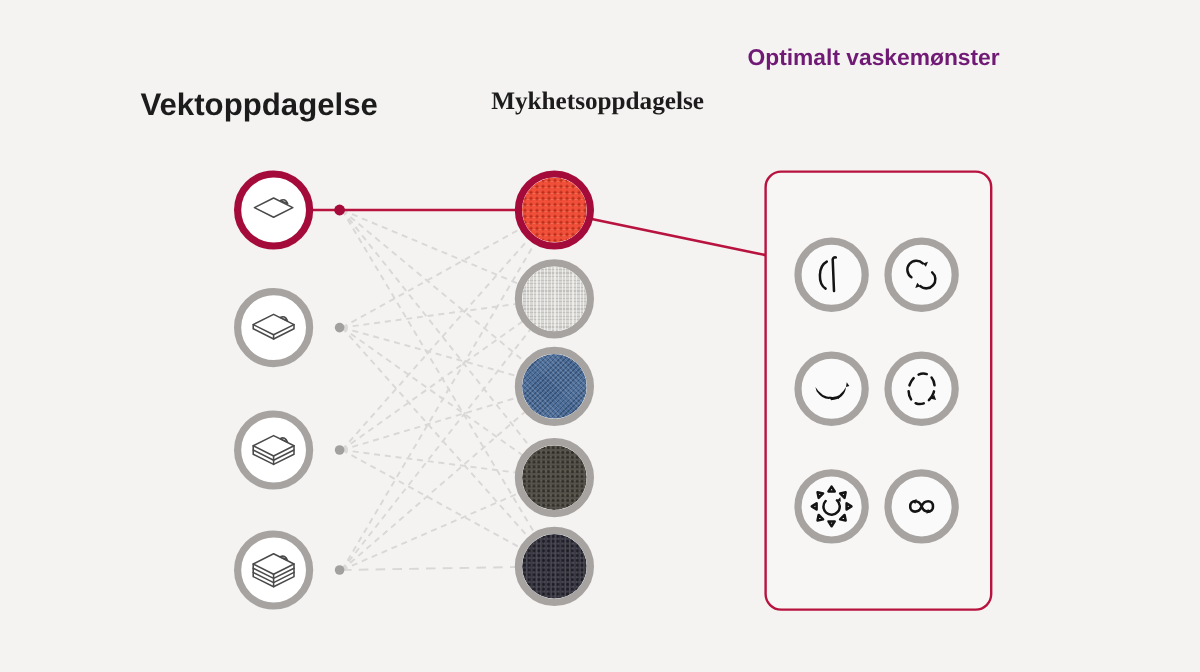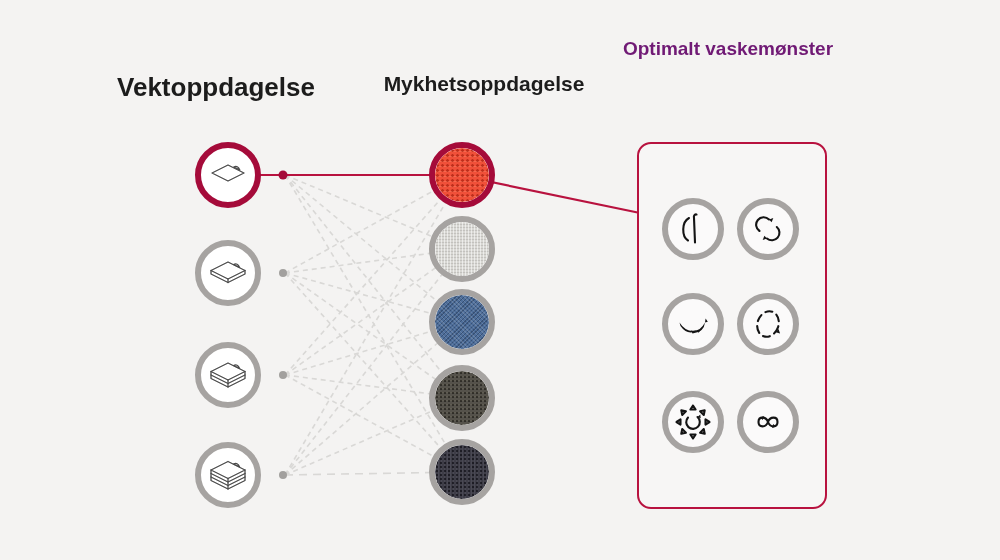--- a/index.html
+++ b/index.html
@@ -2,21 +2,21 @@
 <html style="--background: #f4f3f2; --panel-bg: #f7f6f5; --accent-red: #a50b3a; --line-red: #b8123f; --ring-gray: #a6a3a1; --dot-gray: #a2a09e; --dashed-line: #d9d8d6; --fabric-orange: #f05039; --fabric-linen: #d8d7d3; --fabric-denim: #4d6d99; --fabric-olive: #55524b; --fabric-charcoal: #3e3d47;"><head>
 <meta charset="utf-8">
 <style>
   html,body{margin:0;padding:0;}
   body{width:1000px;height:560px;overflow:hidden;}
   .stage{position:relative;width:1000px;height:560px;background:var(--background,#f4f3f2);
          font-family:"Liberation Sans",sans-serif;}
   .links{position:absolute;left:0;top:0;width:1000px;height:560px;}
   .hdr{position:absolute;text-align:center;color:#1c1c1c;}
   .hdr-weight{left:106px;top:72px;width:220px;font-size:26px;font-weight:600;}
-  .hdr-soft{left:354px;top:72px;width:260px;font-size:21px;font-weight:600;}
+  .hdr-soft{left:368px;top:72px;width:260px;font-size:21px;font-weight:600;font-family:Liberation Serif, serif;}
   .hdr-opt{left:603px;top:38px;width:250px;font-size:19px;font-weight:700;line-height:1.12;color:#701a75;}
   .node{position:absolute;box-sizing:border-box;border-radius:50%;}
   .big{width:66px;height:66px;border:6px solid var(--ring-gray,#a6a3a1);background:#fff;
        display:flex;align-items:center;justify-content:center;overflow:hidden;}
   .hl{border-color:var(--accent-red,#a50b3a);}
   .n1{left:195px;top:142px}.n2{left:195px;top:240px}.n3{left:195px;top:342px}.n4{left:195px;top:442px}
   .m1{left:429px;top:142px}.m2{left:429px;top:216px}.m3{left:429px;top:289px}.m4{left:429px;top:365px}.m5{left:429px;top:439px}
   .fabric{width:100%;height:100%;border-radius:50%;}
   .f-orange{background-color:var(--fabric-orange,#f05039);
     background-image:radial-gradient(rgba(150,20,5,.55) 1.1px,transparent 1.6px),

